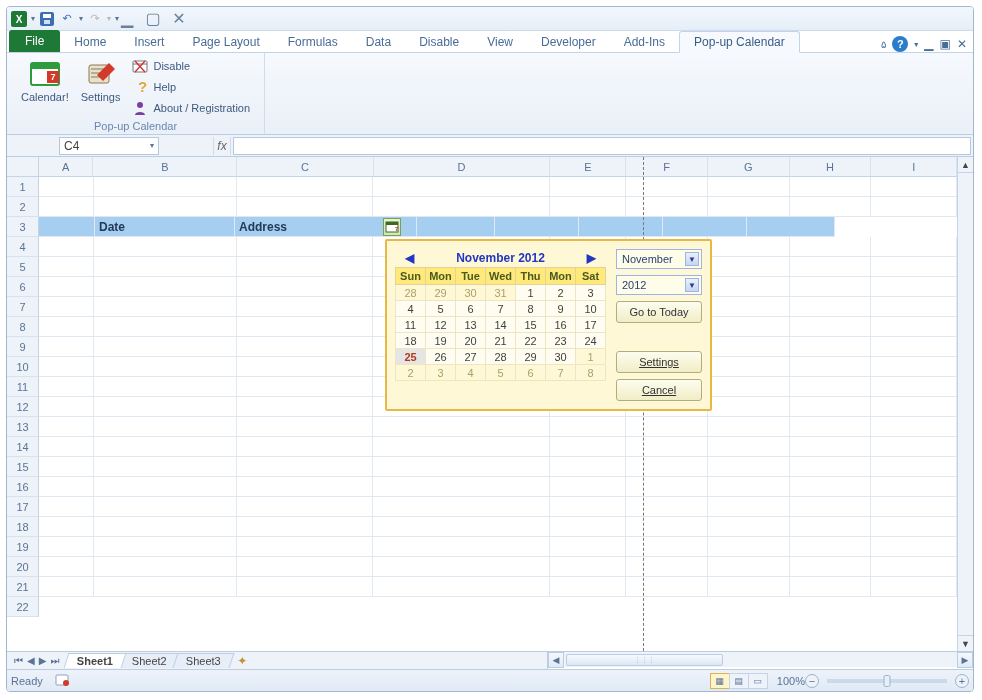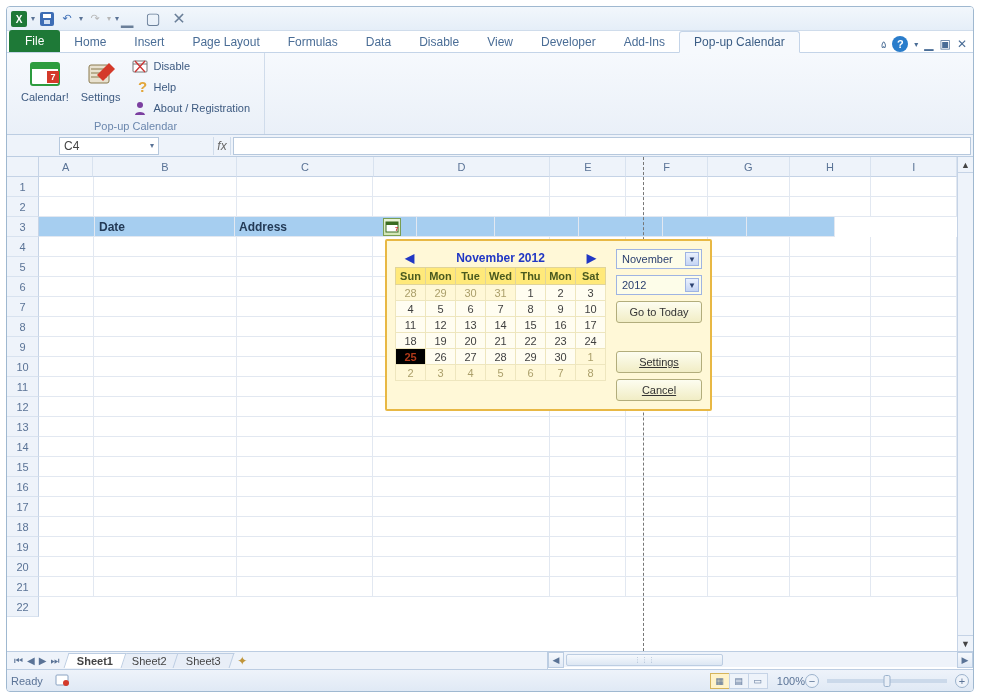--- a/index.html
+++ b/index.html
@@ -63,21 +63,21 @@
   
   .popup { position:absolute; background:#fff8d7; border:2px solid #e8b844; border-radius:2px; padding:8px; display:flex; gap:10px; z-index:100; }
   .cal-left { }
   .cal-head { display:flex; align-items:center; justify-content:space-between; color:#2137c4; font-weight:bold; padding:2px 4px;}
   .cal-head .arrow { color:#2137c4; cursor:pointer; padding:0 6px;}
   .cal-table { border-collapse:collapse; }
   .cal-table th { background:#ffe97a; color:#4a5a1e; font-size:11px; padding:2px 0; width:30px; border:1px solid #e0d49a; font-weight:bold;}
   .cal-table td { width:30px; height:16px; text-align:center; font-size:11px; border:1px solid #eee6be; cursor:pointer;}
   .cal-table td.pm { color:#ab9f6a; background:#fff8d7;}
   .cal-table td.cm { color:#3f3f3f; background:#fffdf1;}
-  .cal-table td.today { background:#000000; color:#b23a1a; font-weight:bold; }
+  .cal-table td.today { background:#e5e5e5; color:#b23a1a; font-weight:bold; }
   .cal-right { display:flex; flex-direction:column; gap:6px; }
   .combo { width:86px; height:20px; background:#fdfde9; border:1px solid #9fb4e2; display:flex; align-items:center; justify-content:space-between; padding:0 2px 0 5px; font-size:11px; color:#2c4170; cursor:pointer;}
   .combo .dd { width:14px; height:14px; background:linear-gradient(#eaf1fe,#c5d5f4); border:1px solid #9fb4e2; display:flex; align-items:center; justify-content:center; font-size:8px; color:#2c4170;}
   .pbtn { width:86px; height:22px; background:linear-gradient(#fdfdf0,#f1edc5); border:1px solid #b2ad7c; border-radius:3px; font-size:11px; display:flex; align-items:center; justify-content:center; cursor:pointer; color:#333;}
   .pbtn span { text-decoration-color:transparent;}
 
   
   .tabstrip { height:18px; display:flex; align-items:center; border-top:1px solid #bccde2; background:#eef3fa; font-size:11px;}
   .tabnav { display:flex; align-items:center; gap:2px; padding:0 6px; color:#5a7396;}
   .tabnav span{ cursor:pointer; padding:0 1px; font-size:10px; }

